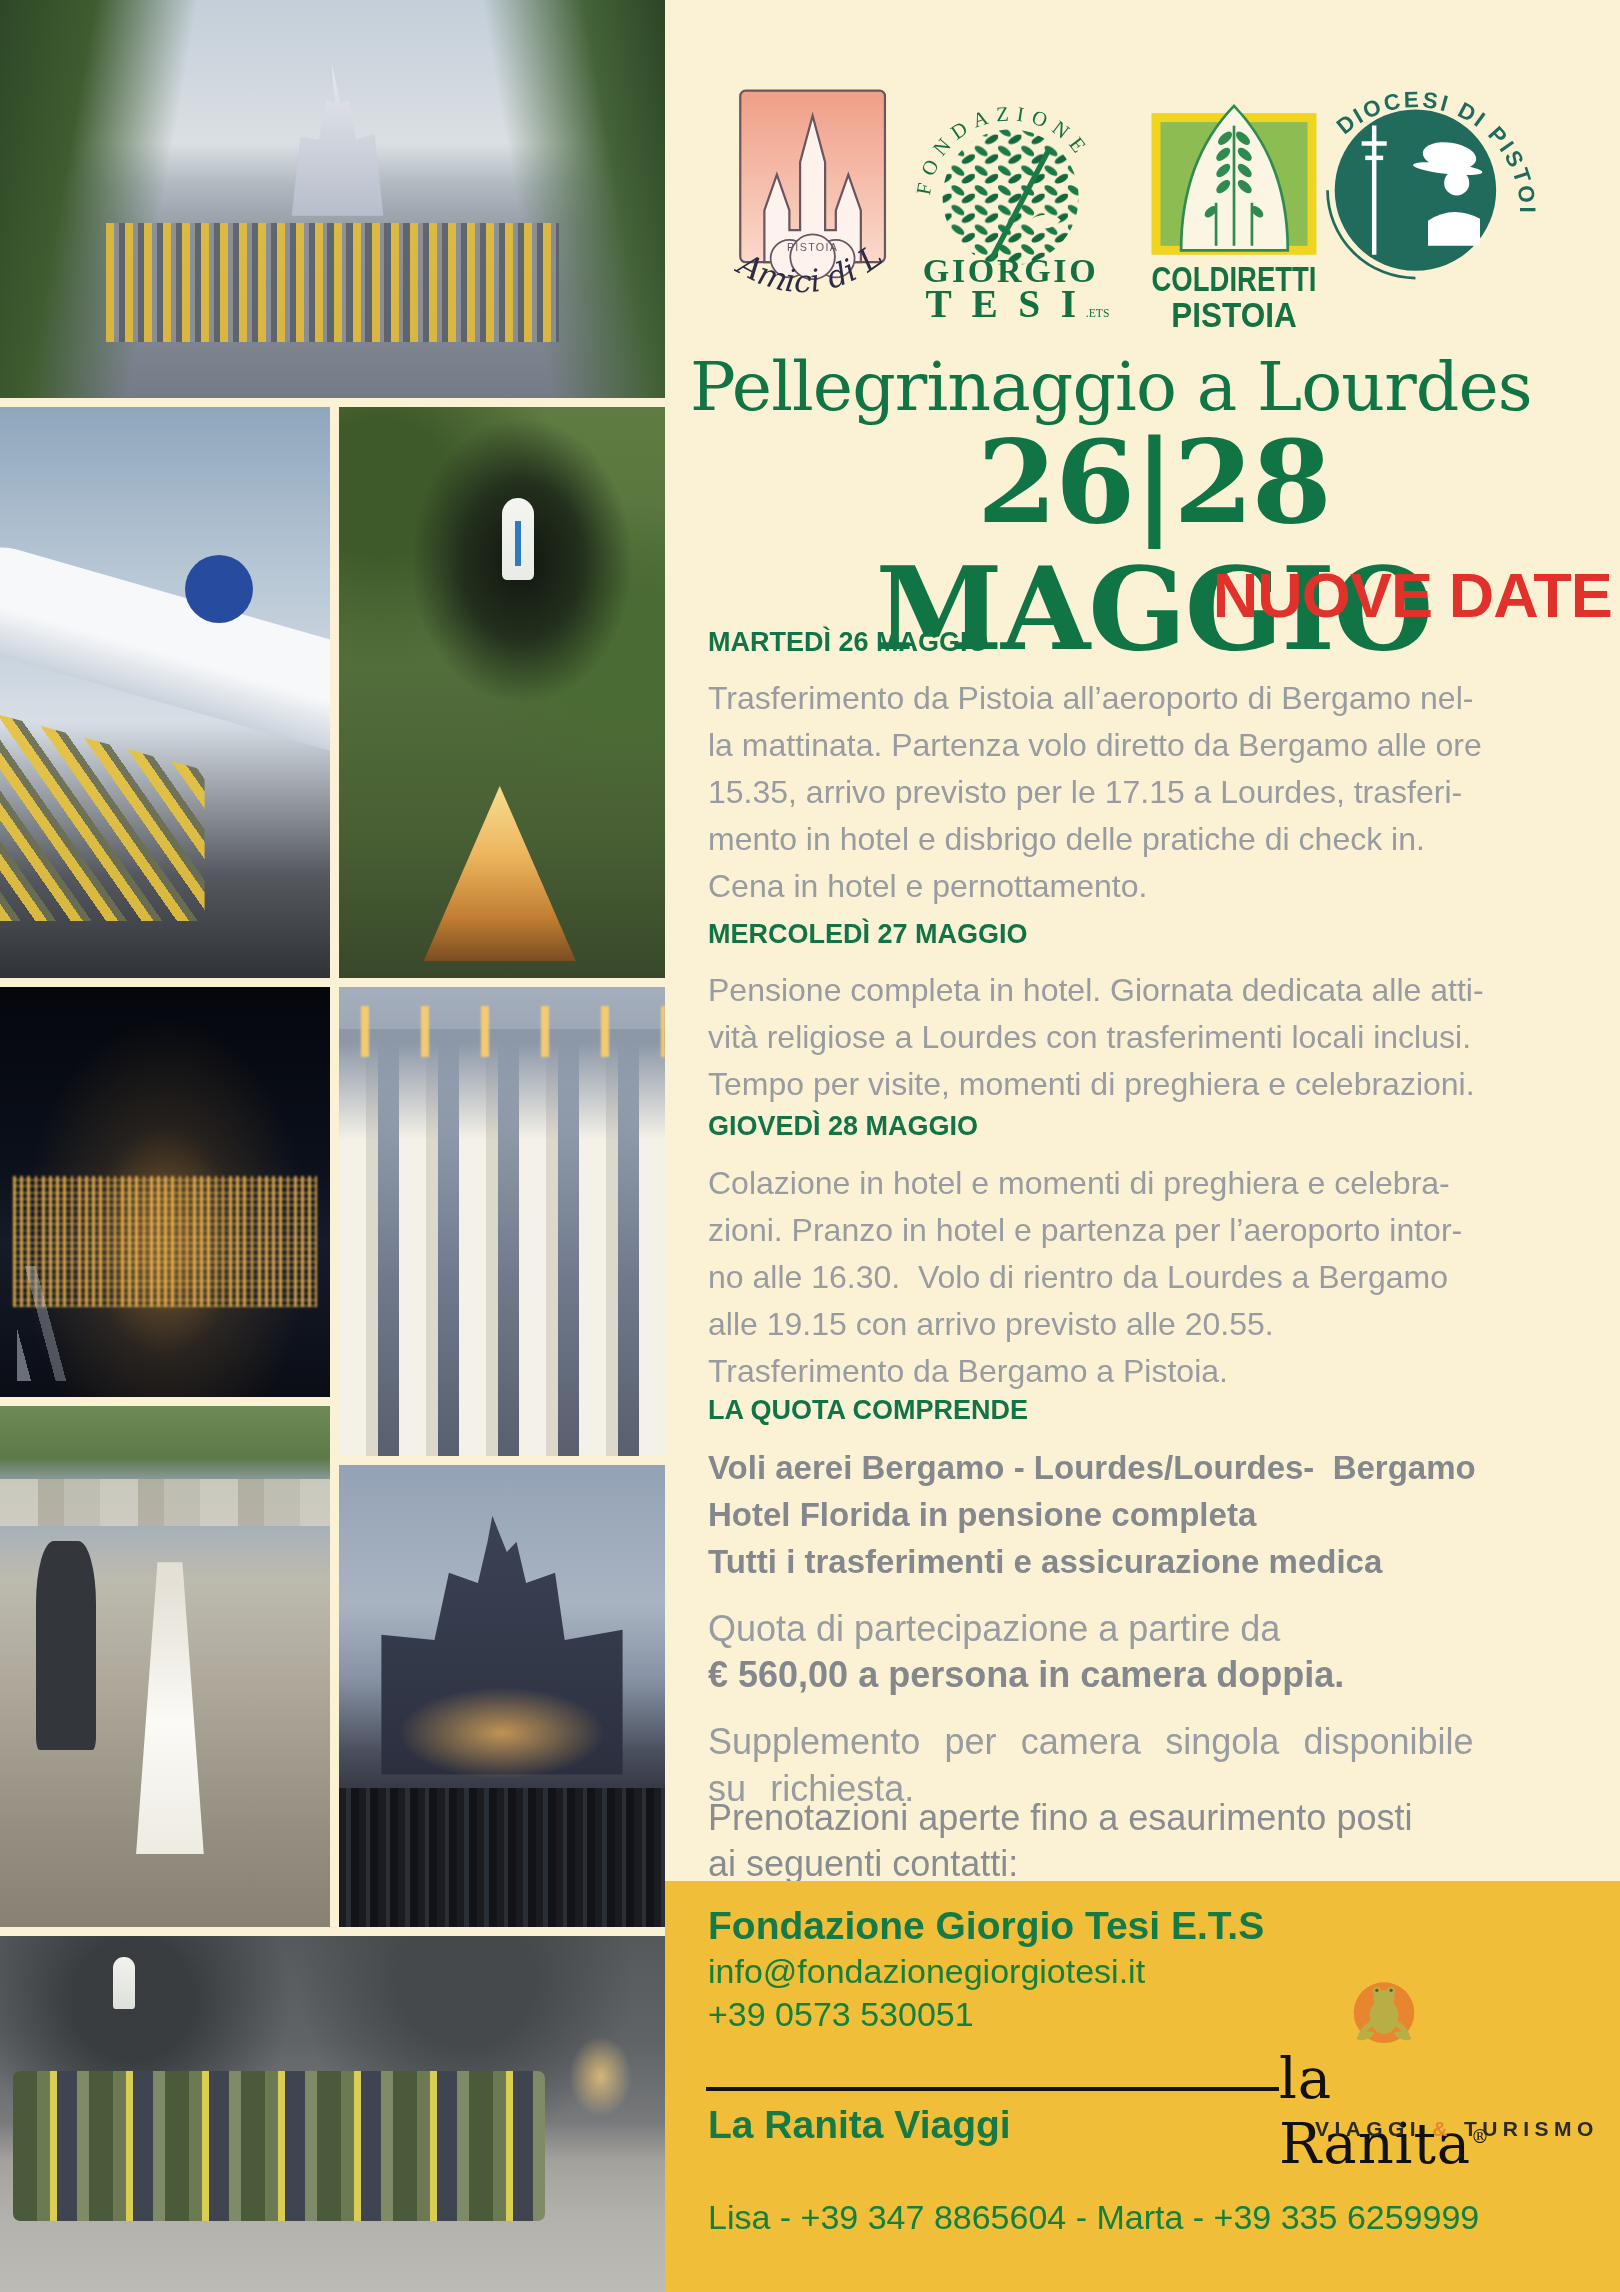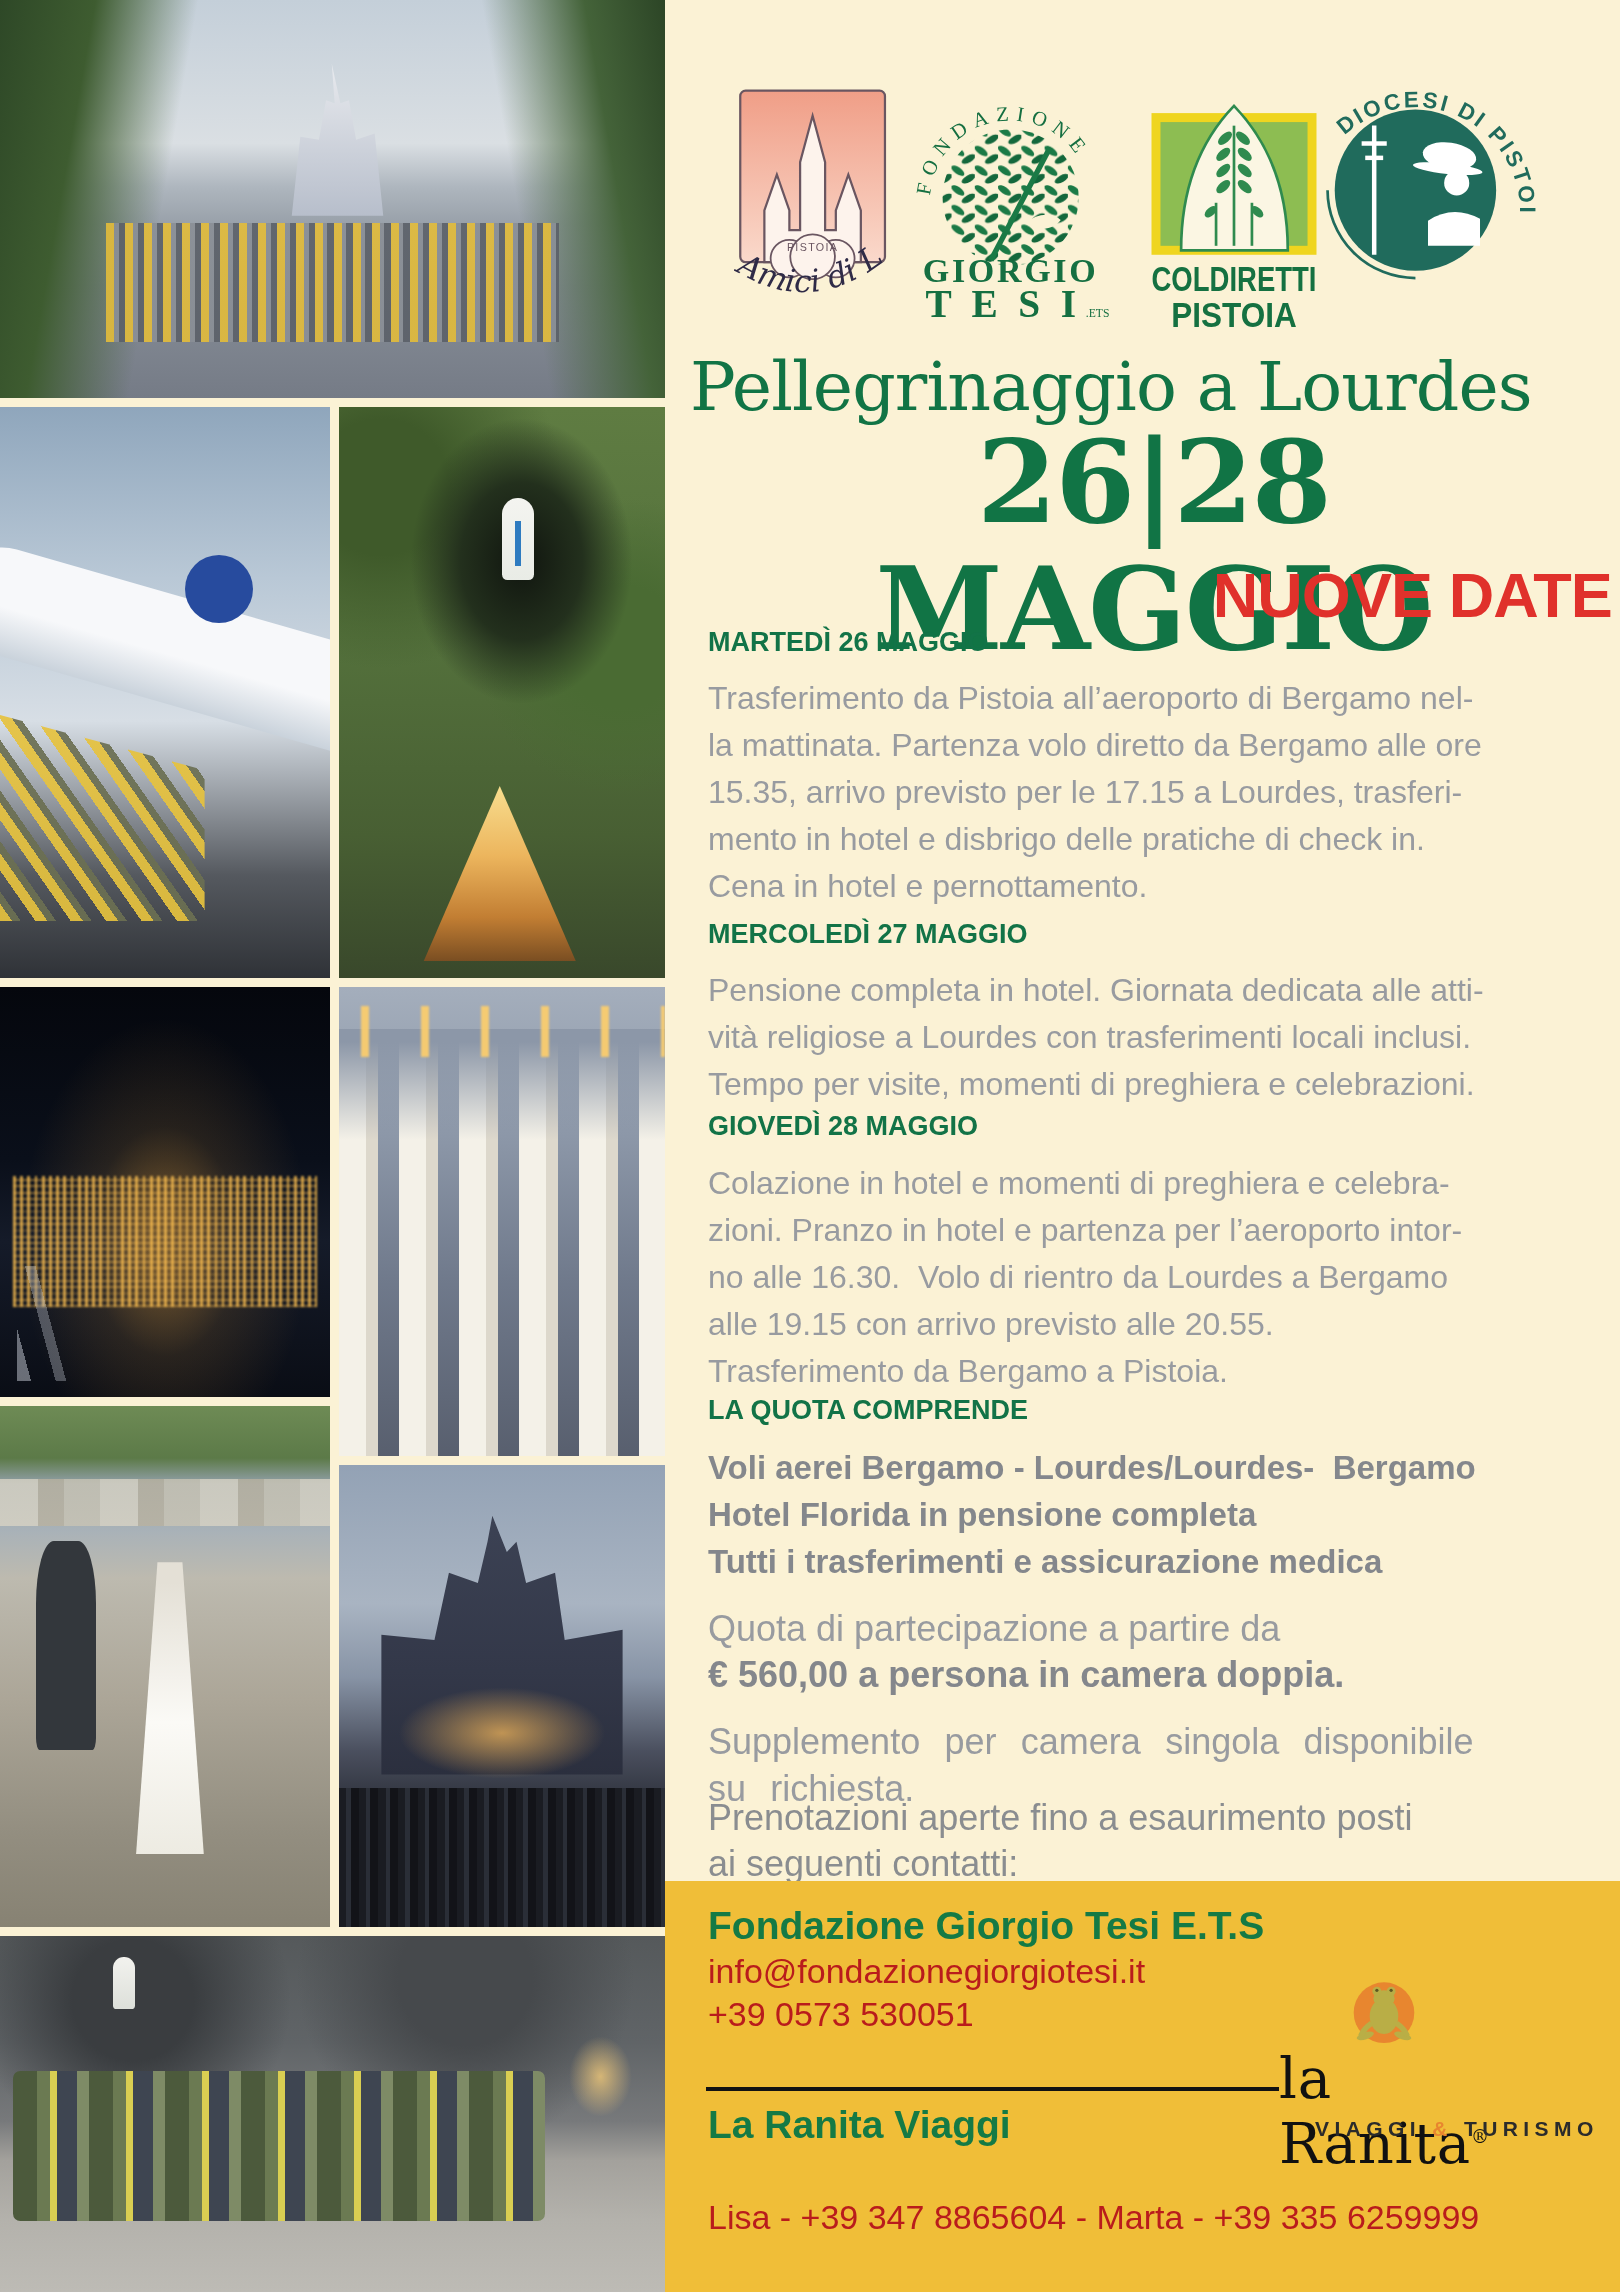--- a/index.html
+++ b/index.html
@@ -122,21 +122,21 @@
   .h4{top:1395px}
   .b4{top:1444px;font-weight:bold;line-height:47px;color:#84878C;font-size:33px;}
   .price-intro{top:1605px;font-size:36px;}
   .price-amount{top:1651px;font-weight:bold;color:#84878C;font-size:36px;}
   .price-suppl{top:1700px;font-size:36px;word-spacing:14.3px;margin-top:18px;}
   .booking{top:1795px;font-weight:normal;color:#8A8D90;font-size:36px;line-height:46px;}
 
   
   .footer-box{position:absolute;left:665px;top:1881px;width:956px;height:412px;background:#F0BE38;}
   .f-green{position:absolute;left:708px;font-weight:bold;font-size:39px;color:#157A45;}
-  .f-white{position:absolute;left:708px;font-size:34px;color:#b91c1c;}
+  .f-white{position:absolute;left:708px;font-size:34px;color:#15803d;}
   .f-name{top:1904px}.f-email{top:1952px}.f-phone{top:1995px}
   .r-name{top:2103px}.r-line1{top:2149px}.r-line2{top:2198px}
   .divider{position:absolute;left:706px;top:2087px;width:573px;height:3.6px;background:#121212;}
   .rl-frog{position:absolute;left:1342px;top:1977px;}
   .rl-script{position:absolute;left:1279px;top:2046px;width:269px;
     font-family:"DejaVu Serif",serif;font-size:56px;color:#111;letter-spacing:0.9px;}
   .rl-reg{font-size:18px;vertical-align:super;}
   .rl-sub{position:absolute;left:1315px;top:2117px;font-size:21px;font-weight:bold;
     letter-spacing:5.4px;color:#2B2B2B;}
   .rl-sub .amp{color:#E8862F;}

